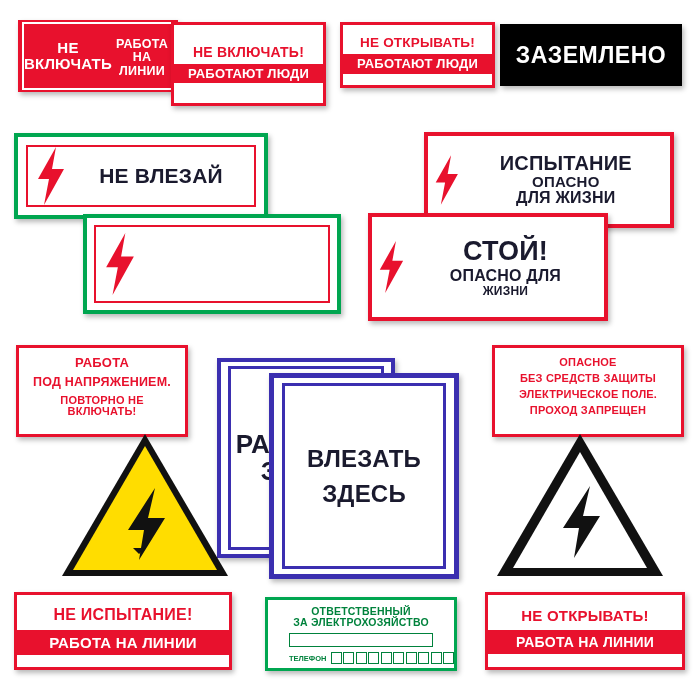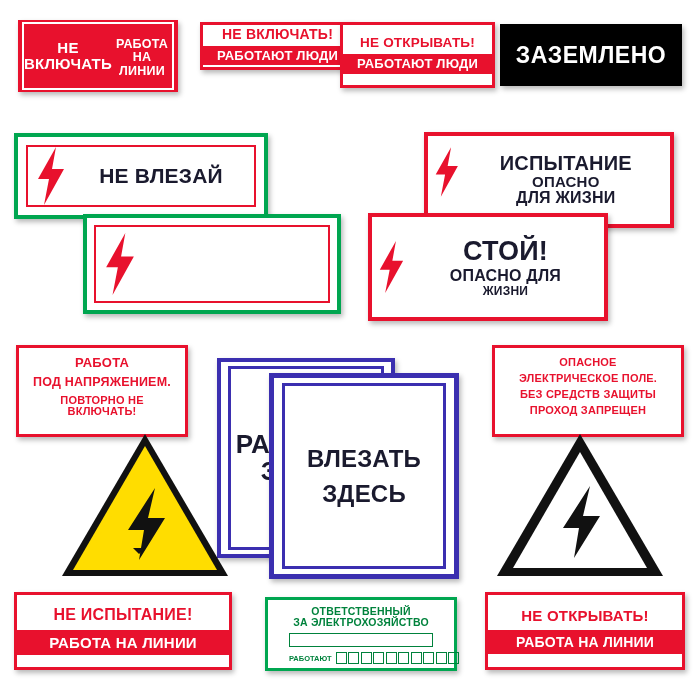--- a/index.html
+++ b/index.html
@@ -22,21 +22,21 @@
   }
   .stack{display:flex;flex-direction:column;align-items:center;justify-content:center;width:100%;}
   .line{line-height:1.05;letter-spacing:.2px;}
 
   
   #s1{left:18px;top:20px;width:160px;height:72px;background:#e8112d;padding:4px;}
   #s1 .inner{border:2px solid #fff;width:100%;height:100%;display:flex;flex-direction:row;align-items:center;justify-content:center;}
   #s1 .l1{font-size:15px;font-weight:bold;color:#fff;}
   #s1 .l2{font-size:12.5px;font-weight:bold;color:#fff;margin-top:4px;}
 
-  #s2{left:200px;top:22px;width:155px;height:48px;border:3px solid #e8112d;}
+  #s2{left:171px;top:22px;width:155px;height:84px;border:3px solid #e8112d;}
   #s2 .l1{font-size:14px;font-weight:bold;color:#e8112d;}
   #s2 .l2{font-size:13px;font-weight:bold;color:#fff;background:#e8112d;display:block;width:100%;padding:3px 0;margin-top:4px;}
 
   #s3{left:340px;top:22px;width:155px;height:66px;border:3px solid #e8112d;}
   #s3 .l1{font-size:13.5px;font-weight:bold;color:#e8112d;}
   #s3 .l2{font-size:13px;font-weight:bold;color:#fff;background:#e8112d;display:block;width:100%;padding:3px 0;margin-top:4px;}
 
   #s4{left:500px;top:24px;width:182px;height:62px;background:#000000;}
   #s4 .l1{font-size:23px;font-weight:bold;color:#ffffff;letter-spacing:.5px;}
 
@@ -44,21 +44,21 @@
   #s5{left:14px;top:133px;width:254px;height:86px;border:4px solid #00a650;padding:8px;}
   #s5 .body{display:flex;align-items:center;gap:10px;width:100%;height:100%;border:2px solid #e8112d;padding:4px 8px;box-sizing:border-box;}
   #s5 .t{font-size:21px;font-weight:bold;color:#1a1a2e;flex:1;}
 
   #s6{left:83px;top:214px;width:258px;height:100px;border:4px solid #00a650;padding:7px;}
   #s6 .body{display:flex;align-items:center;gap:10px;width:100%;height:100%;border:2px solid #e8112d;padding:4px 8px;box-sizing:border-box;}
   #s6 .t1{font-size:24px;font-weight:bold;color:#1a1a2e;}
   #s6 .t2{font-size:18px;font-weight:bold;color:#1a1a2e;margin-top:2px;}
 
   #s7{left:424px;top:132px;width:250px;height:96px;border:4px solid #e8112d;padding:6px;}
-  #s7 .body{display:flex;gap:8px;width:100%;height:100%;box-sizing:border-box;}
+  #s7 .body{display:flex;align-items:center;gap:8px;width:100%;height:100%;box-sizing:border-box;}
   #s7 .t1{font-size:20px;font-weight:bold;color:#1a1a2e;}
   #s7 .t2{font-size:15px;font-weight:bold;color:#1a1a2e;}
   #s7 .t3{font-size:16px;font-weight:bold;color:#1a1a2e;}
 
   #s8{left:368px;top:213px;width:240px;height:108px;border:4px solid #e8112d;padding:6px;}
   #s8 .body{display:flex;align-items:center;gap:8px;width:100%;height:100%;box-sizing:border-box;}
   #s8 .t1{font-size:27px;font-weight:bold;color:#1a1a2e;}
   #s8 .t2{font-size:16px;font-weight:bold;color:#1a1a2e;margin-top:3px;}
   #s8 .t3{font-size:12px;font-weight:bold;color:#1a1a2e;}
 
@@ -191,22 +191,22 @@
 <div class="sign" id="s11">
   <div class="inner">
     <div class="t1 line">ВЛЕЗАТЬ</div>
     <div class="t2 line">ЗДЕСЬ</div>
   </div>
 </div>
 
 <div class="sign" id="s12">
   <div class="stack">
     <div class="l line">ОПАСНОЕ</div>
+    <div class="l line">БЕЗ СРЕДСТВ ЗАЩИТЫ</div>
     <div class="l line">ЭЛЕКТРИЧЕСКОЕ ПОЛЕ.</div>
-    <div class="l line">БЕЗ СРЕДСТВ ЗАЩИТЫ</div>
     <div class="l line">ПРОХОД ЗАПРЕЩЕН</div>
   </div>
 </div>
 
 <svg id="tri-yellow" viewBox="0 0 170 150">
   <polygon points="85,4 168,146 2,146" fill="#111111"></polygon>
   <polygon points="85,16 157,140 13,140" fill="#ffdd00"></polygon>
   <polygon points="85,28 146,134 24,134" fill="#ffdd00" stroke="#111111" stroke-width="0"></polygon>
   <polygon points="85,25 148,136 22,136" fill="none" stroke="#ffdd00" stroke-width="1"></polygon>
   <g>
@@ -228,21 +228,21 @@
     <div class="l1 line">НЕ ИСПЫТАНИЕ!</div>
     <div class="l2 line">РАБОТА НА ЛИНИИ</div>
   </div>
 </div>
 
 <div class="sign" id="s14">
   <div class="l1 line" style="text-align:center">ОТВЕТСТВЕННЫЙ</div>
   <div class="l2 line" style="text-align:center">ЗА ЭЛЕКТРОХОЗЯЙСТВО</div>
   <div class="bar"></div>
   <div class="foot">
-    <span class="lbl">РАБОТАЮТ</span>
+    <span class="lbl">ТЕЛЕФОН</span>
     <span class="boxes">
       <i></i>
         <i></i>
         <i></i>
         <i></i>
         <i></i>
         <i></i>
         <i></i>
         <i></i>
         <i></i>

